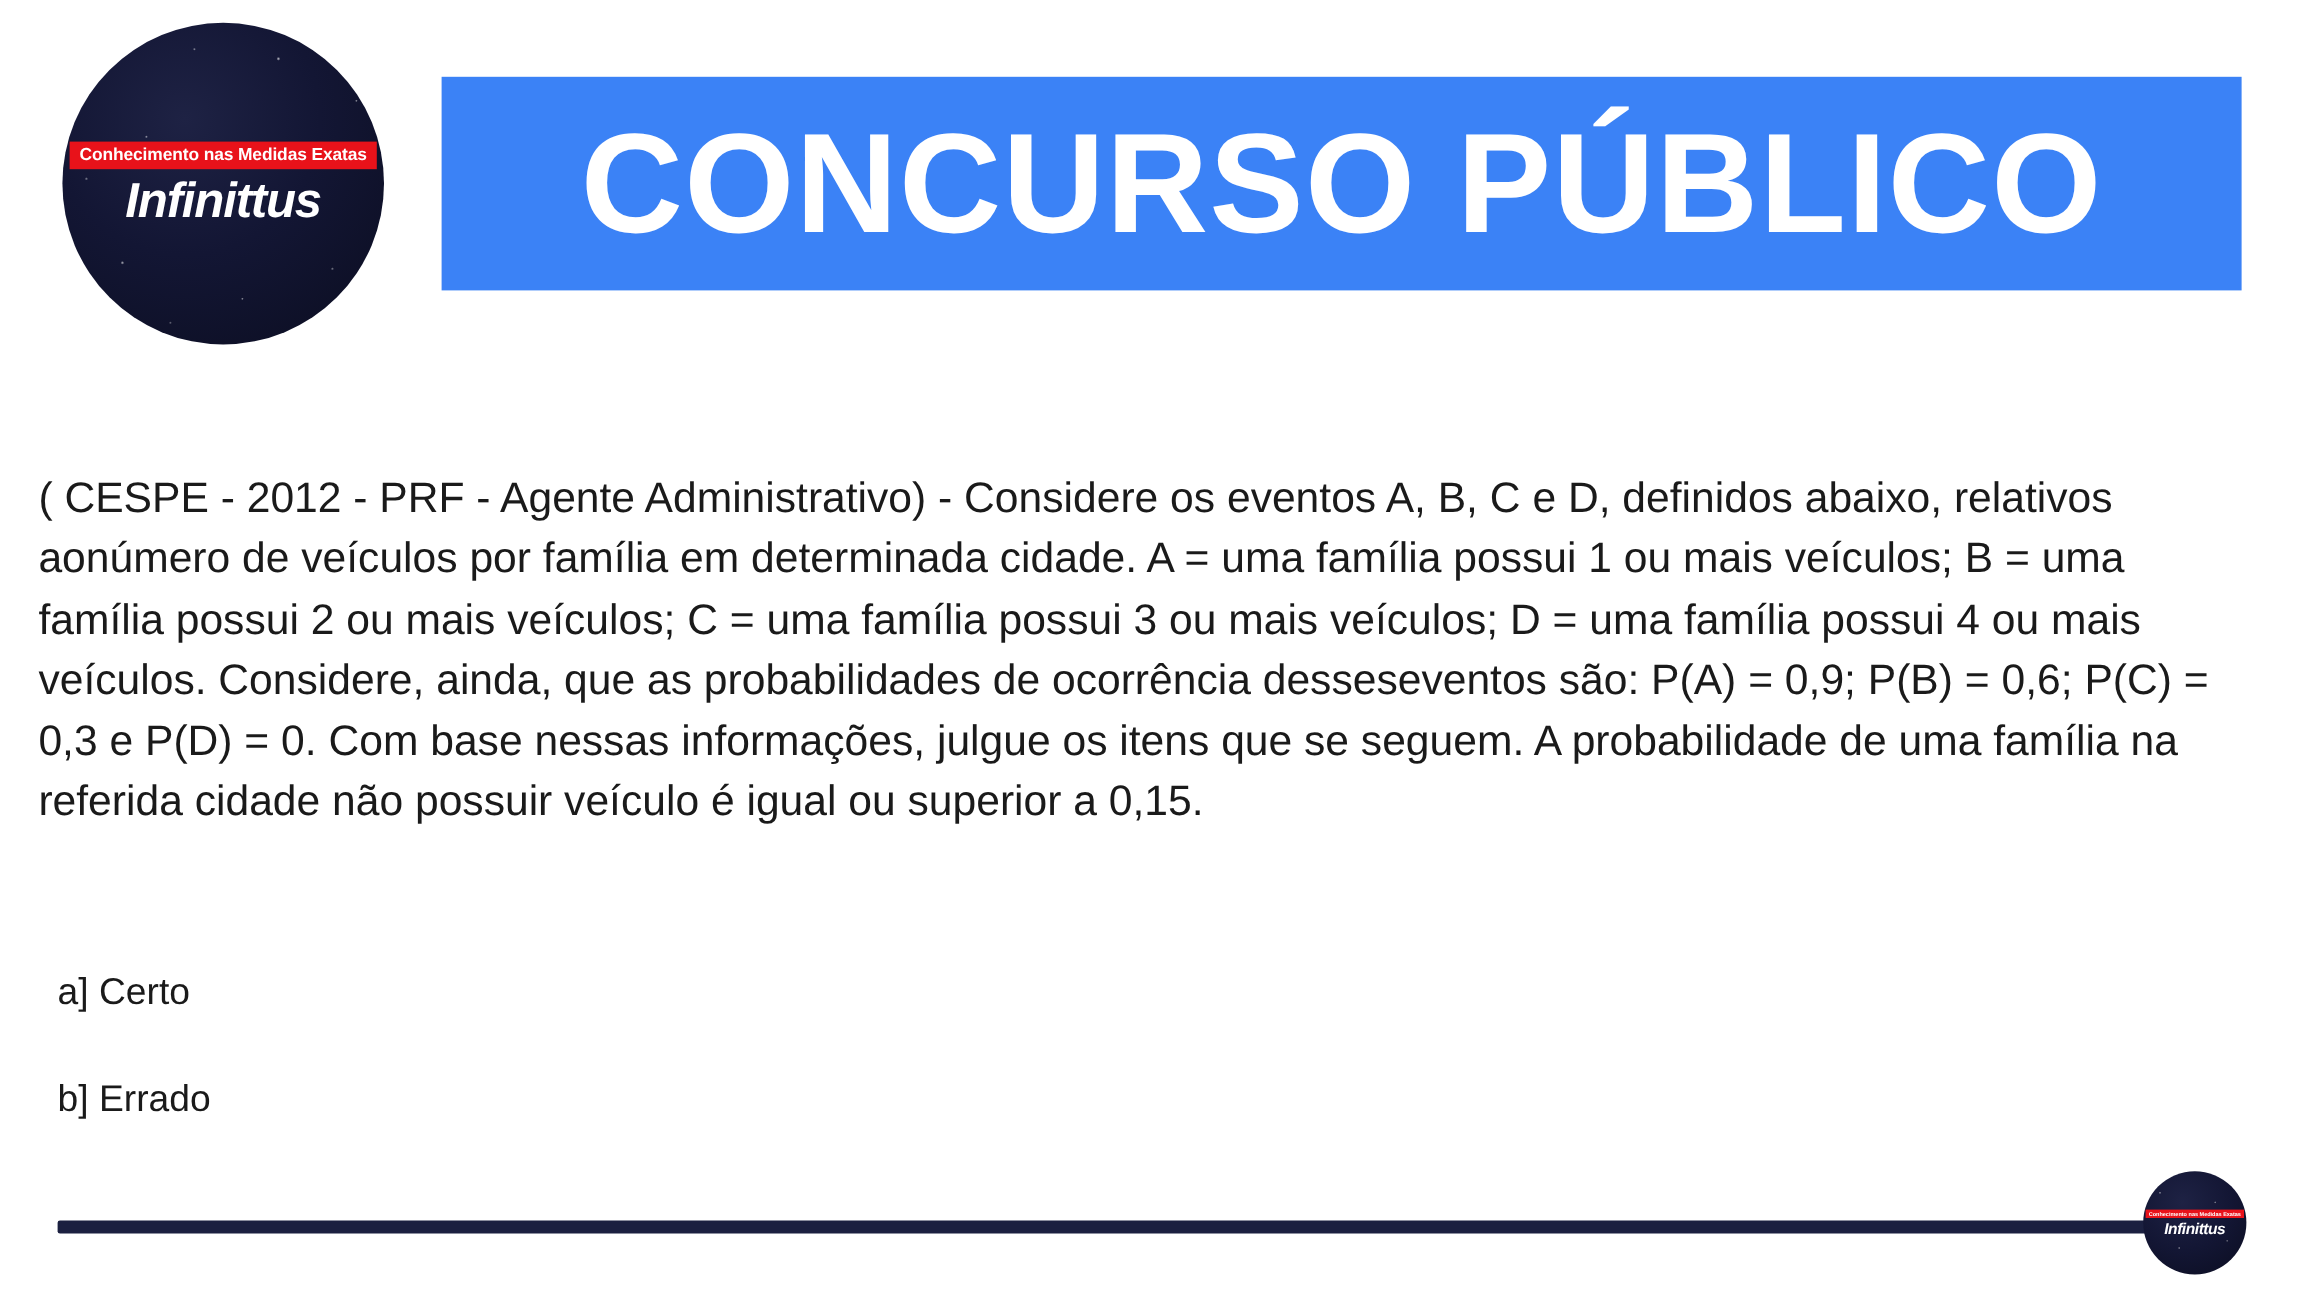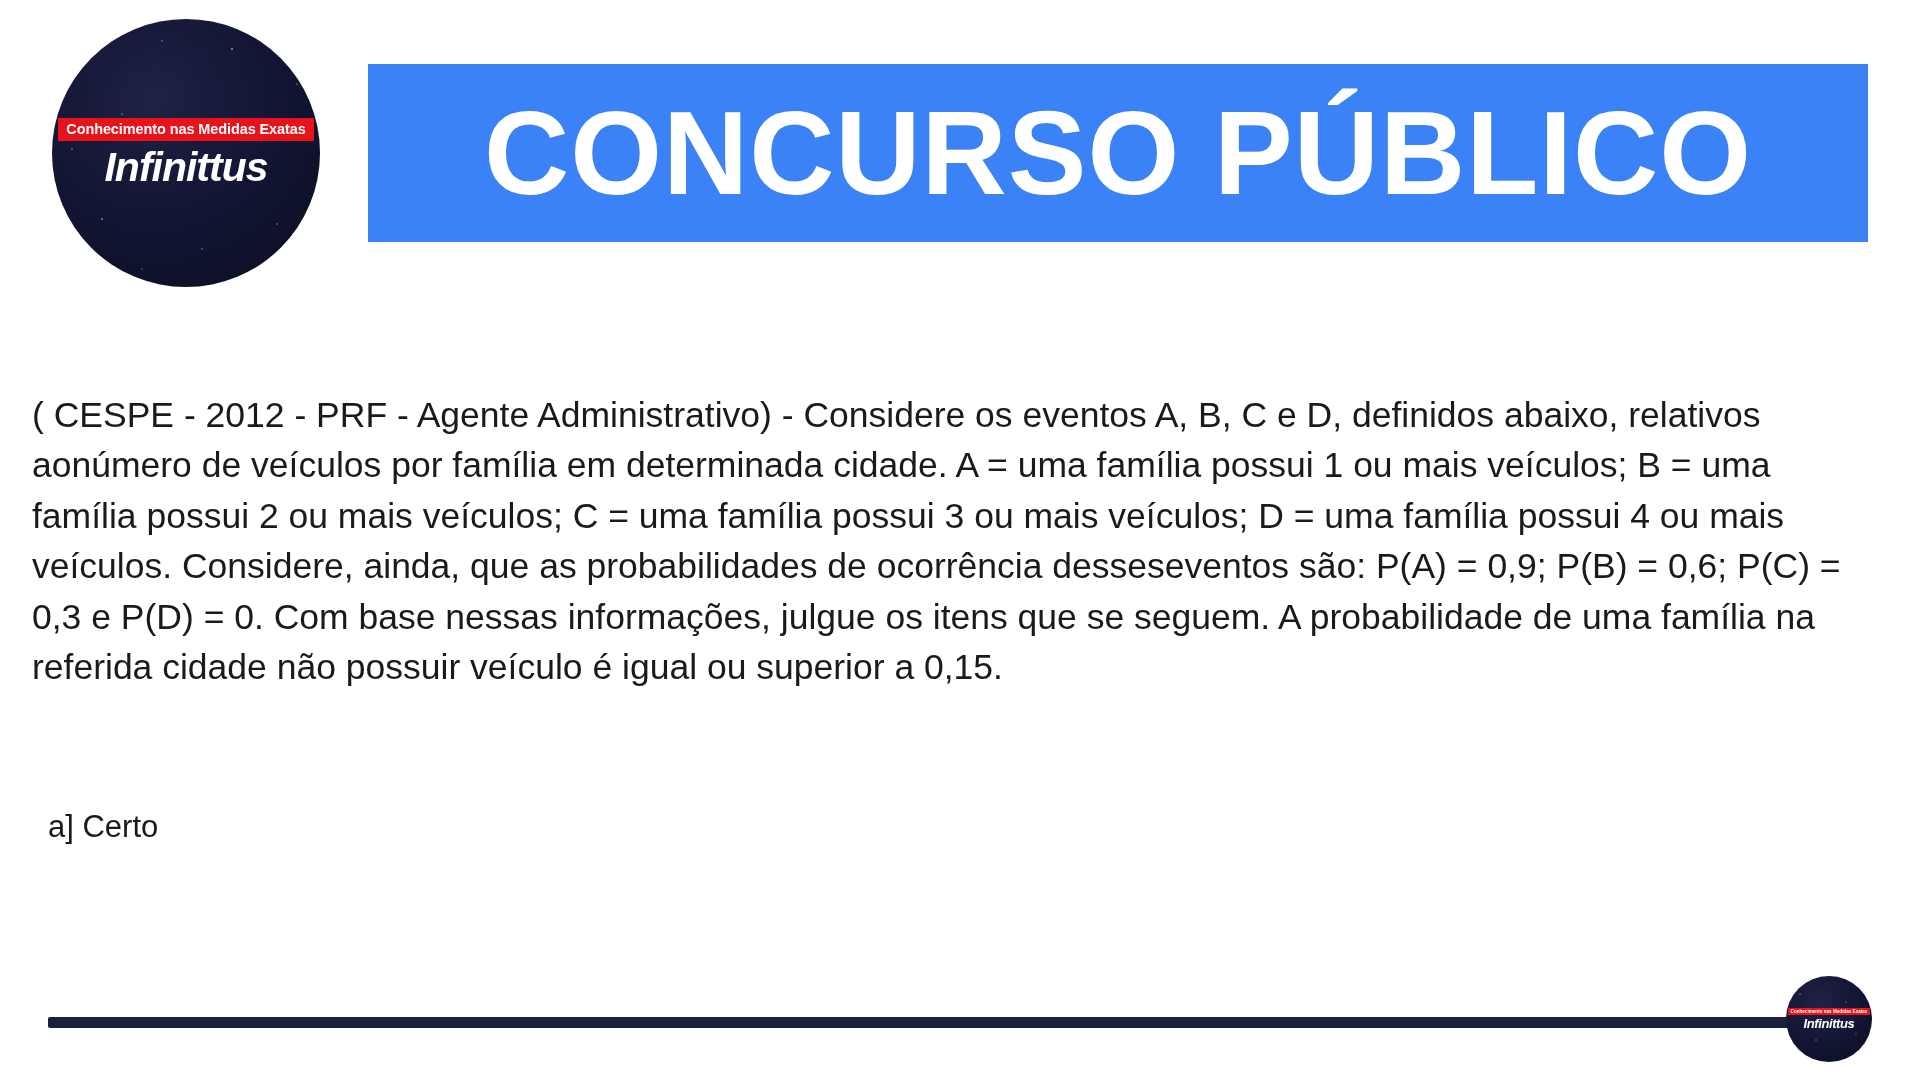--- a/index.html
+++ b/index.html
@@ -207,20 +207,21 @@
     <div class="title-bar">
       <div class="title-text">CONCURSO PÚBLICO</div>
     </div>
 
   </div>
 
   <div class="question">( CESPE - 2012 - PRF - Agente Administrativo) - Considere os eventos A, B, C e D, definidos abaixo, relativos aonúmero de veículos por família em determinada cidade. A = uma família possui 1 ou mais veículos; B = uma família possui 2 ou mais veículos; C = uma família possui 3 ou mais veículos; D = uma família possui 4 ou mais veículos. Considere, ainda, que as probabilidades de ocorrência desseseventos são: P(A) = 0,9; P(B) = 0,6; P(C) = 0,3 e P(D) = 0. Com base nessas informações, julgue os itens que se seguem. A probabilidade de uma família na referida cidade não possuir veículo é igual ou superior a 0,15.</div>
 
   <div class="options">
     <div class="option">a] Certo</div>
+    <div class="option">b] Errado</div>
   </div>
 
   <div class="footer-rule"></div>
 
   <div class="footer-logo">
     <div class="footer-tagline">Conhecimento nas Medidas Exatas</div>
     <div class="footer-name">Infinittus</div>
   </div>
 
 </div>

